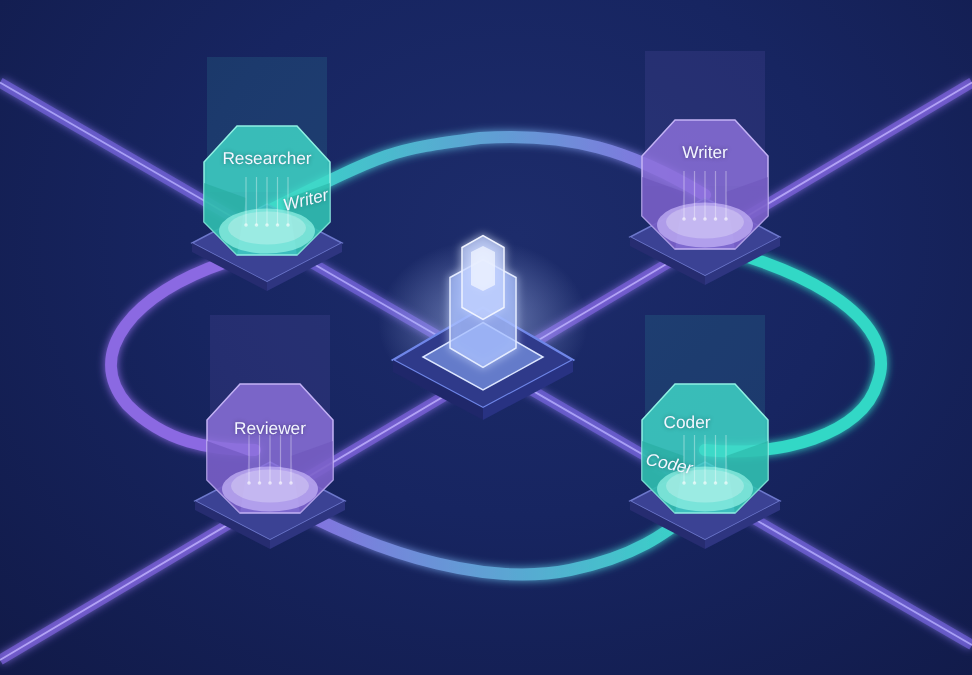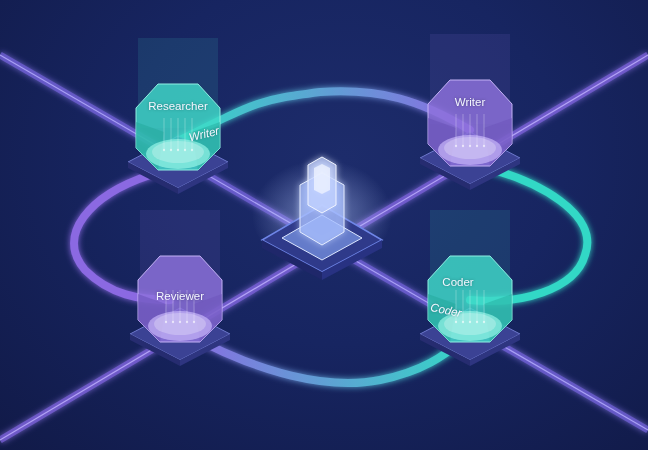--- a/index.html
+++ b/index.html
@@ -154,19 +154,19 @@
 </svg>
 
 <div>
   <span class="label" style="left:178px;top:106px">Researcher</span>
   <span class="label skew" style="left:204px;top:134px;transform:translate(-50%,-50%) rotate(-14deg)">Writer</span>
 </div>
 <div>
   <span class="label" style="left:470px;top:102px">Writer</span>
 </div>
 <div>
-  <span class="label" style="left:180px;top:296px">Reviewer</span>
+  <span class="label" style="left:180px;top:286px">Reviewer</span>
 </div>
 <div>
   <span class="label" style="left:458px;top:282px">Coder</span>
   <span class="label skew" style="left:446px;top:310px;transform:translate(-50%,-50%) rotate(12deg)">Coder</span>
 </div>
 </div>
 
 </body></html>

